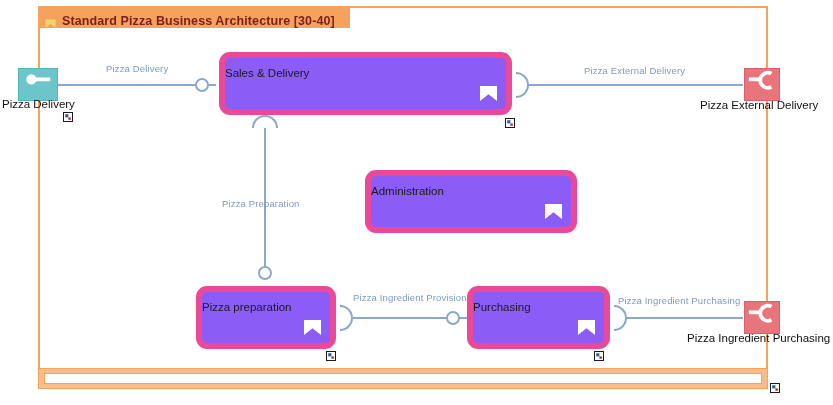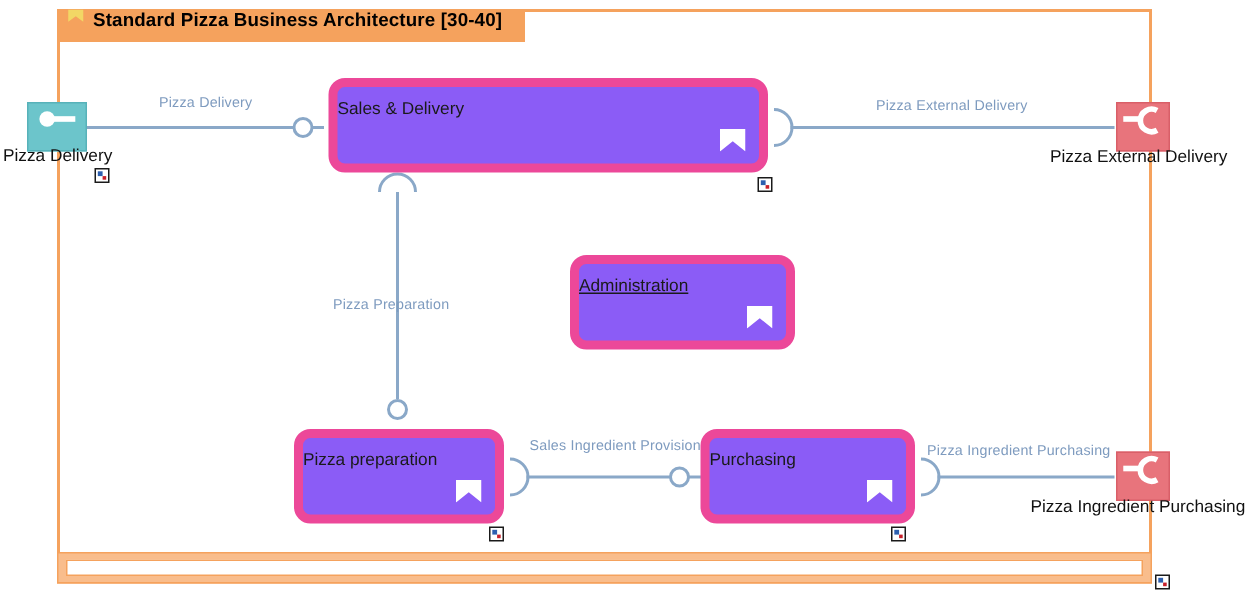--- a/index.html
+++ b/index.html
@@ -27,26 +27,26 @@
   .group-frame {
     position: absolute;
     box-sizing: border-box;
     border: 2px solid #F5A25D;
     background: transparent;
   }
   .group-header {
     position: absolute;
     box-sizing: border-box;
     background: #F5A25D;
-    color: #000000;
+    color: #7f1d1d;
     font-size: 12.5px;
     font-weight: bold;
     letter-spacing: .1px;
     display: flex;
-    align-items: flex-start;
+    align-items: flex-end;
     padding-left: 7px;
     white-space: nowrap;
   }
   .group-header .hdr-icon {
     width: 11px;
     height: 9px;
     margin-right: 6px;
     flex: 0 0 auto;
     display: block;
   }
@@ -181,42 +181,42 @@
   <div class="conn-label vertical-lbl" style="left:222px; top:198px;">Pizza Preparation</div>
 
   <svg class="conn-svg" style="left:337px; top:303px; width:16px; height:30px;" viewBox="0 0 16 30">
     <path d="M3,3 A12,12 0 0,1 3,27" fill="none" stroke="#8AA8C8" stroke-width="2"></path>
   </svg>
   <div class="conn-line conn-h" style="left:351px; top:317px; width:99px;"></div>
   <svg class="conn-svg" style="left:444px; top:308px; width:24px; height:20px;" viewBox="0 0 24 20">
     <circle cx="9" cy="10" r="6" fill="#ffffff" stroke="#8AA8C8" stroke-width="2"></circle>
     <line x1="15" y1="10" x2="24" y2="10" stroke="#8AA8C8" stroke-width="2"></line>
   </svg>
-  <div class="conn-label" style="left:353px; top:292px;">Sales Ingredient Provision</div>
+  <div class="conn-label" style="left:353px; top:292px;">Pizza Ingredient Provision</div>
 
   <svg class="conn-svg" style="left:611px; top:303px; width:16px; height:30px;" viewBox="0 0 16 30">
     <path d="M3,3 A12,12 0 0,1 3,27" fill="none" stroke="#8AA8C8" stroke-width="2"></path>
   </svg>
   <div class="conn-line conn-h" style="left:625px; top:317px; width:118px;"></div>
   <div class="conn-label" style="left:618px; top:295px;">Pizza Ingredient Purchasing</div>
 
   <div class="func-box" style="left:219px; top:52px; width:293px; height:63px;">
     <span>Sales &amp; Delivery</span>
     <svg class="func-icon" viewBox="0 0 17 15">
       <path d="M0,0 L17,0 L17,15 L8.5,8.2 L0,15 Z" fill="#ffffff"></path>
     </svg>
   </div>
   <div class="nested-marker" style="left:505px; top:118px;">
     <svg viewBox="0 0 10 10">
       <rect x="1.5" y="1.5" width="4" height="4" fill="#2D5FAF"></rect>
       <rect x="5.5" y="5.5" width="3" height="3" fill="#C8202A"></rect>
     </svg>
   </div>
 
-  <div class="func-box" style="left:380px; top:170px; width:150px; height:63px;text-decoration:underline;">
+  <div class="func-box" style="left:365px; top:170px; width:212px; height:63px;">
     <span>Administration</span>
     <svg class="func-icon" viewBox="0 0 17 15">
       <path d="M0,0 L17,0 L17,15 L8.5,8.2 L0,15 Z" fill="#ffffff"></path>
     </svg>
   </div>
 
   <div class="func-box" style="left:196px; top:286px; width:140px; height:63px;">
     <span>Pizza preparation</span>
     <svg class="func-icon" viewBox="0 0 17 15">
       <path d="M0,0 L17,0 L17,15 L8.5,8.2 L0,15 Z" fill="#ffffff"></path>

